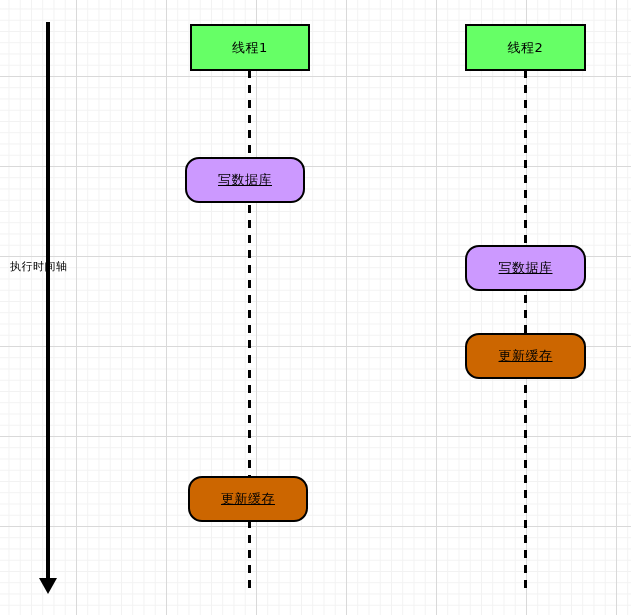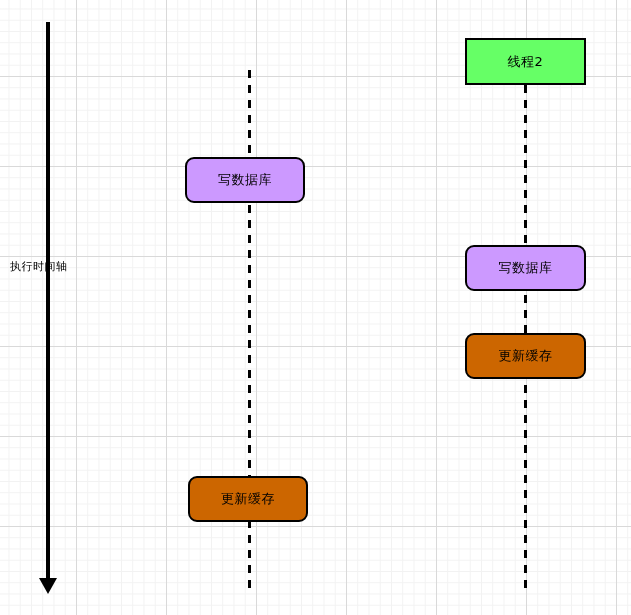--- a/index.html
+++ b/index.html
@@ -72,40 +72,42 @@
     color: #000000;
     border: 2px solid #000000;
     white-space: nowrap;
     letter-spacing: 0.5px;
     z-index: 5;
   }
   .node.actor {
     border-radius: 0;
   }
   .node.action {
-    border-radius: 9px;
+    border-radius: 14px;
+    text-decoration: underline;
   }
 </style>
 </head>
 <body>
 
 <div id="canvas">
 
   <div class="axis-line" style="left:46px; top:22px; width:4px; height:558px;"></div>
   <div class="axis-head" style="left:39px; top:578px;"></div>
   <div class="axis-label" style="left:10px; top:259px;">执行时间轴</div>
 
   <div class="lifeline" style="left:248px; top:70px; height:521px;"></div>
 
+  <div class="node actor" style="left:190px; top:24px; width:120px; height:47px; background:#66FF66;">线程1</div>
 
   <div class="node action" style="left:185px; top:157px; width:120px; height:46px; background:#CC99FF;">写数据库</div>
 
   <div class="node action" style="left:188px; top:476px; width:120px; height:46px; background:#CC6600;">更新缓存</div>
 
   <div class="lifeline" style="left:524px; top:70px; height:521px;"></div>
 
-  <div class="node actor" style="left:465px; top:38px; width:121px; height:47px; background:#66FF66;">线程2</div>
+  <div class="node actor" style="left:465px; top:24px; width:121px; height:47px; background:#66FF66;">线程2</div>
 
   <div class="node action" style="left:465px; top:245px; width:121px; height:46px; background:#CC99FF;">写数据库</div>
 
   <div class="node action" style="left:465px; top:333px; width:121px; height:46px; background:#CC6600;">更新缓存</div>
 
 </div>
 
 </body></html>

